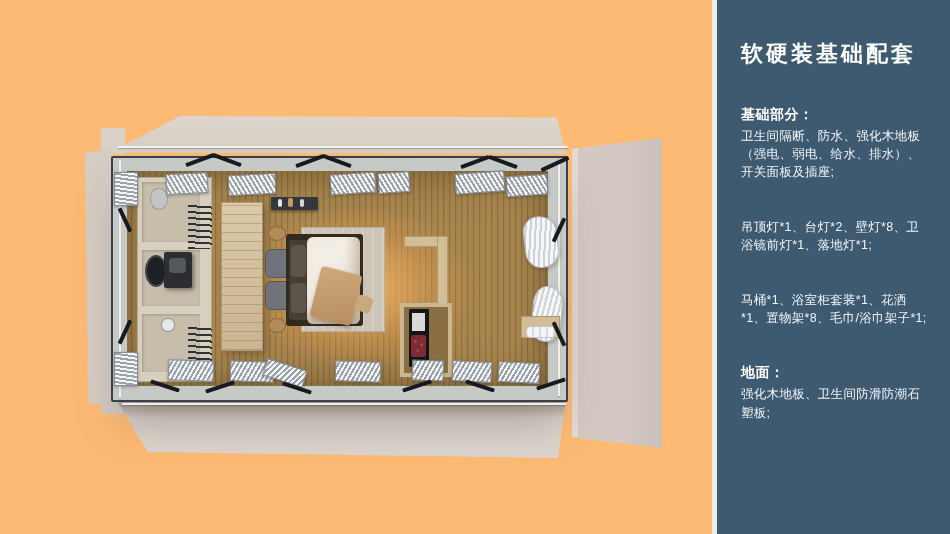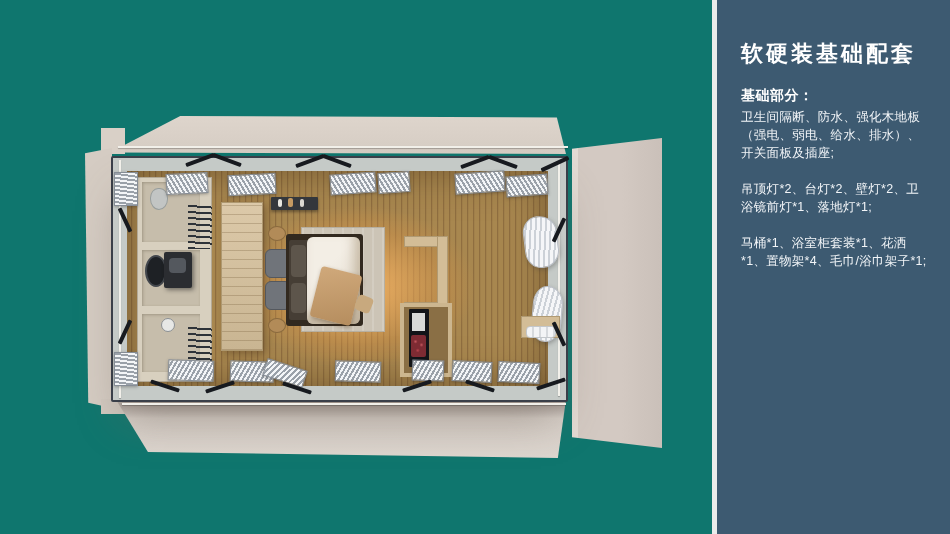--- a/index.html
+++ b/index.html
@@ -1,17 +1,17 @@
 <!DOCTYPE html>
 <html><head>
 <meta charset="utf-8">
 <style>
   html,body{margin:0;padding:0;}
   body{font-family:"Liberation Sans","DejaVu Sans",sans-serif;}
-  .page{position:relative;width:950px;height:534px;background:#0f766e;overflow:hidden;}
+  .page{position:relative;width:950px;height:534px;background:#fdba74;overflow:hidden;}
   .abs{position:absolute;}
 
   
   .plan{position:absolute;inset:0;width:717px;height:534px;}
   .flap{position:absolute;}
   .frame{position:absolute;left:111px;top:156px;width:453px;height:242px;
          background:#c5cac7;border:2px solid #3a3f49;border-radius:2px;
          box-shadow:0 28px 42px -12px rgba(110,100,88,.45);}
   .floor{position:absolute;left:127px;top:171px;width:421px;height:215px;
          background:
@@ -35,21 +35,21 @@
   .curtain{position:absolute;background:repeating-linear-gradient(100deg,#f5f6f8 0 3px,#ccd1d7 3px 5px);
            border:1px solid #b9bec6;border-radius:46% 54% 50% 46% / 32% 32% 34% 34%;
            box-shadow:1px 2px 4px rgba(60,60,60,.35);}
   .woodbar{position:absolute;background:#d3bd97;border:1px solid #b09a73;}
 
   
   .sidebar-edge{position:absolute;left:712px;top:0;width:6px;height:534px;background:#eaeceb;}
   .sidebar{position:absolute;left:717px;top:0;width:233px;height:534px;background:#3d5a71;
            color:#ffffff;box-sizing:border-box;padding:40px 23px 0 24px;}
   .sidebar h1{margin:0;font-size:22px;line-height:1.3;font-weight:bold;letter-spacing:3px;color:#ffffff;}
-  .sec{margin-top:18px;}
+  .sec{margin-top:37px;}
   .sec h2{margin:0 0 3px 0;font-size:14px;font-weight:bold;letter-spacing:.5px;color:#ffffff;}
   .sec p{margin:0;font-size:12.5px;line-height:1.45;color:#f2f5f8;letter-spacing:.3px;}
 </style>
 </head>
 <body>
 
 <div class="page">
 
   <div class="plan">
 
@@ -157,20 +157,24 @@
 
   <div class="sidebar-edge"></div>
   <aside class="sidebar">
     <h1>软硬装基础配套</h1>
 
     <div class="sec">
       <h2>基础部分：</h2>
       <p>卫生间隔断、防水、强化木地板（强电、弱电、给水、排水）、开关面板及插座;</p>
     </div>
     <div class="sec">
-      <p>吊顶灯*2、台灯*2、壁灯*2、卫浴镜前灯*1、落地灯*1;</p>
+      <p>吊顶灯*1、台灯*2、壁灯*8、卫浴镜前灯*1、落地灯*1;</p>
     </div>
     <div class="sec">
-      <p>马桶*1、浴室柜套装*1、花洒*1、置物架*4、毛巾/浴巾架子*1;</p>
+      <p>马桶*1、浴室柜套装*1、花洒*1、置物架*8、毛巾/浴巾架子*1;</p>
+    </div>
+    <div class="sec">
+      <h2>地面：</h2>
+      <p>强化木地板、卫生间防滑防潮石塑板;</p>
     </div>
   </aside>
 
 </div>
 
 </body></html>

